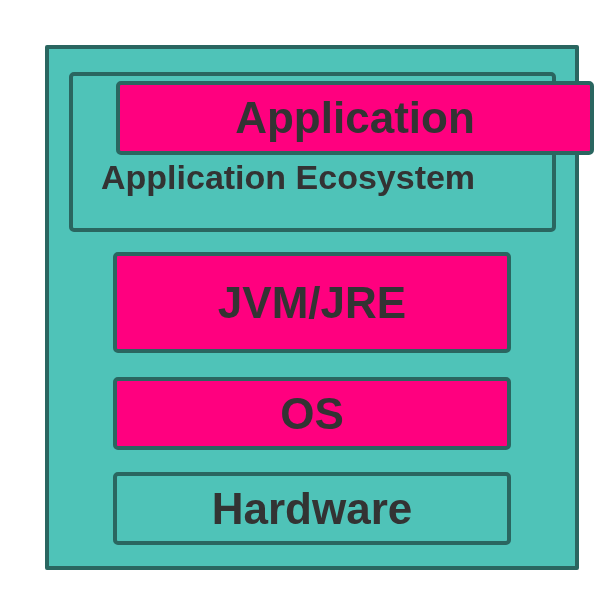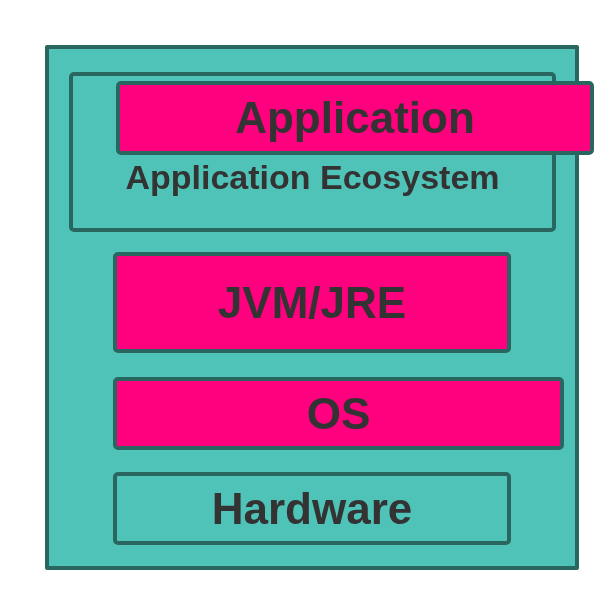--- a/index.html
+++ b/index.html
@@ -5,24 +5,24 @@
   html, body { margin:0; padding:0; background:#ffffff; }
   body { width:609px; height:600px; position:relative; overflow:hidden;
          font-family:"Liberation Sans", sans-serif; }
   .box { position:absolute; box-sizing:border-box; border:4px solid #2a6660; }
   .outer { left:45px; top:45px; width:534px; height:525px; background:#4fc3b8; border-radius:2px; }
   .eco { left:69px; top:72px; width:487px; height:160px; border-radius:5px; }
   .layer { display:flex; align-items:center; justify-content:center; border-radius:5px;
            color:#333333; font-weight:bold; }
   .pink { background:#ff007f; }
   .app { left:116px; top:81px; width:478px; height:74px; font-size:44px; }
-  .eco-label { position:absolute; left:69px; top:158px; width:487px; text-align:center;
-               font-size:34px; font-weight:bold; color:#333333; }
+  .eco-label { position:absolute; left:69px; top:158px; width:487px; 
+               font-size:34px; font-weight:bold; color:#333333;padding-left:32px; }
   .jvm { left:113px; top:252px; width:398px; height:101px; font-size:44px; }
-  .os { left:113px; top:377px; width:451px; height:73px; font-size:44px; }
+  .os { left:113px; top:377px; width:398px; height:73px; font-size:44px; }
   .hw { left:113px; top:472px; width:398px; height:73px; font-size:44px; background:#4fc3b8;text-align:right; }
 </style>
 </head>
 <body>
 
 <div class="box outer"></div>
 
 <div class="box eco"></div>
 
 <div class="box layer pink app">

